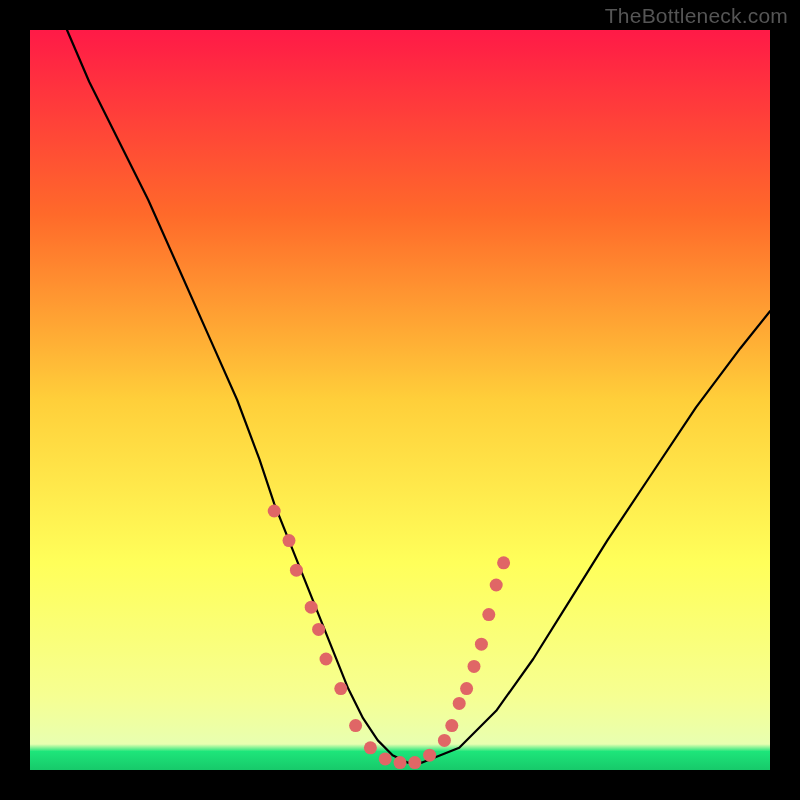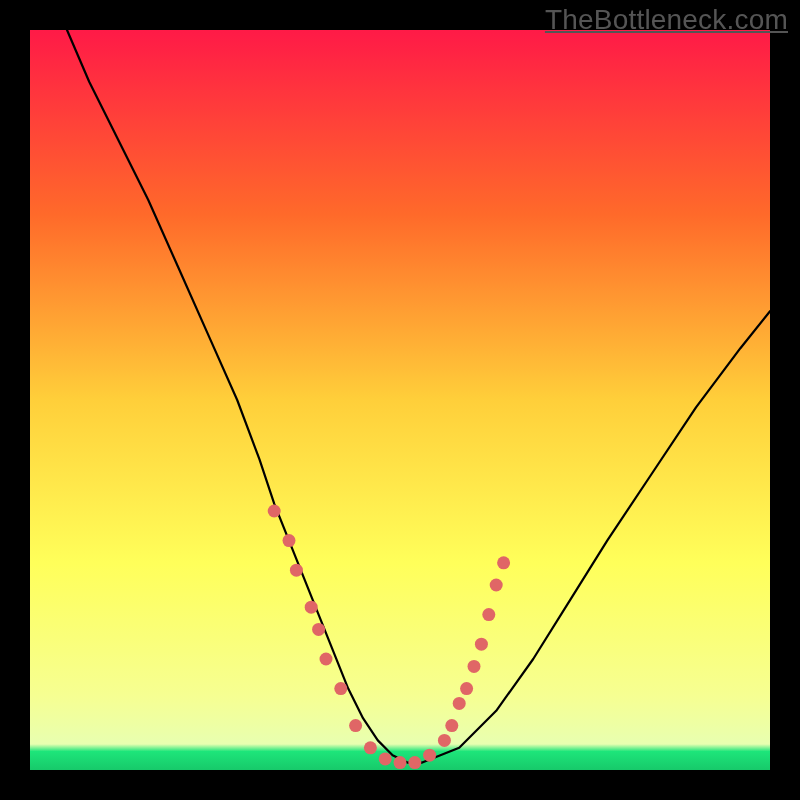--- a/index.html
+++ b/index.html
@@ -16,25 +16,24 @@
     top: 0;
     left: 0;
     width: 800px;
     height: 800px;
   }
   .watermark {
     position: absolute;
     top: 4px;
     right: 12px;
     color: #555;
-    font-size: 28px;
+    font-size: 21px;
     font-weight: 400;
     letter-spacing: 0.2px;
     z-index: 10;
-    text-decoration: underline;
   }
   svg {
     display: block;
   }
 </style>
 </head>
 <body>
 
 <div class="frame">
 

